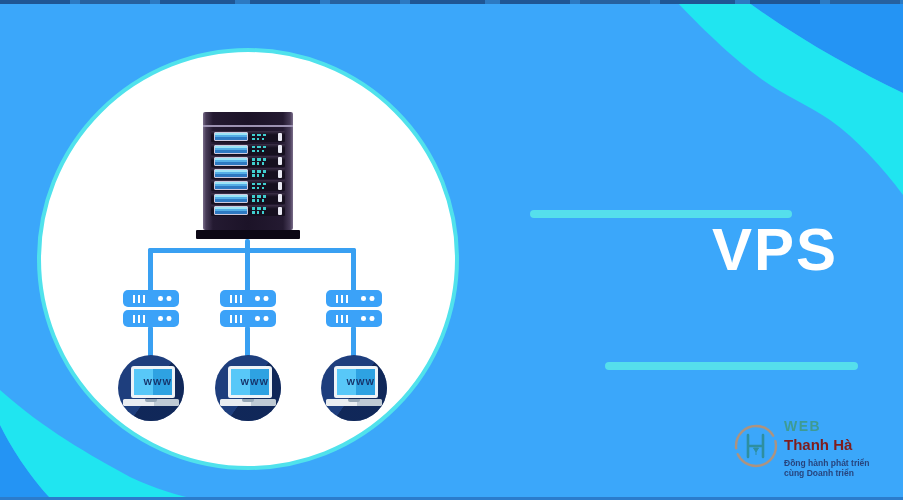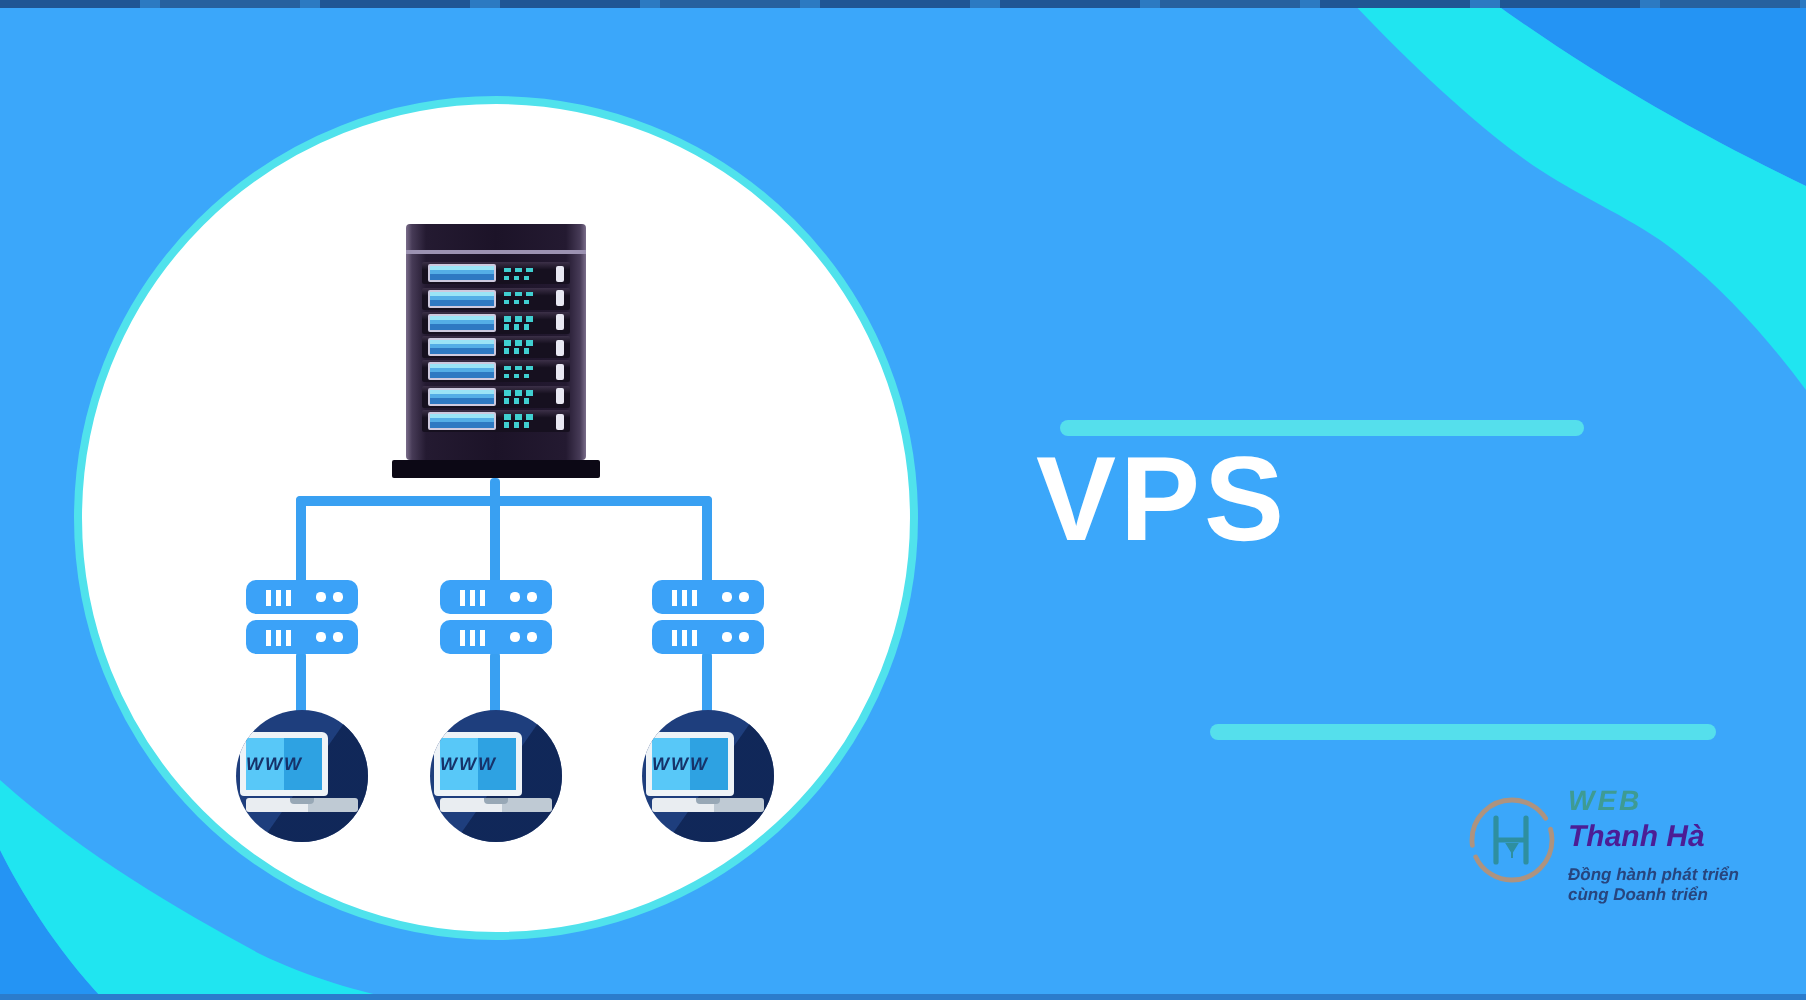--- a/index.html
+++ b/index.html
@@ -75,55 +75,54 @@
   .client-circle{
     position:absolute;width:66px;height:66px;border-radius:50%;
     background:#1E3E7D;overflow:hidden;z-index:6;
   }
   .client-shadow{
     position:absolute;inset:0;
     background:linear-gradient(125deg,transparent 52%,rgba(13,34,80,.8) 52.5%);
   }
   .laptop{position:absolute;left:0;top:0;width:66px;height:66px;}
   .laptop-screen{
-    position:absolute;left:2px;top:11px;width:38px;height:26px;
+    position:absolute;left:13px;top:11px;width:38px;height:26px;
     border:3px solid #eef3f7;border-radius:3px 3px 2px 2px;
     background:linear-gradient(90deg,#58C8F8 0 50%,#2EA2E2 50% 100%);
-    text-align:left;
-    font-style:italic;
+    text-align:right;
   }
   .laptop-screen span{
     font-size:9px;font-weight:bold;color:#16336a;letter-spacing:1px;line-height:26px;
   }
   .laptop-base{
     position:absolute;left:5px;top:44px;width:56px;height:7px;border-radius:1.5px;
     background:linear-gradient(90deg,#e9edf1 0 55%,#bfcad4 55% 100%);
   }
   .laptop-base::after{
     content:"";position:absolute;left:22px;top:0;width:12px;height:3px;
     background:#98a8b6;border-radius:0 0 2px 2px;
   }
 
   
   .rule{position:absolute;height:8px;border-radius:4px;background:#55DFEC;z-index:4;}
   .rule-top{left:530px;top:210px;width:262px;}
   .rule-bottom{left:605px;top:362px;width:253px;}
   .title-line{
-    position:absolute;color:#fff;font-weight:bold;text-align:left;z-index:4;
+    position:absolute;color:#fff;font-weight:bold;text-align:right;z-index:4;
     font-size:60px;line-height:56px;letter-spacing:2px;
   }
   .title-line1{left:518px;top:222px;width:320px;}
   .title-line2{left:516px;top:291px;width:324px;}
 
   
-  .logo{position:absolute;left:728px;top:386px;width:170px;height:70px;z-index:4;font-style:italic;}
+  .logo{position:absolute;left:728px;top:412px;width:170px;height:70px;z-index:4;}
   .logo-mark{position:absolute;left:4px;top:10px;}
   .logo-text{position:absolute;left:56px;top:0;}
   .logo-web{font-size:14px;font-weight:bold;letter-spacing:1.5px;color:#3E9B93;margin-top:6px;}
-  .logo-thanhha{font-size:15px;font-weight:bold;color:#4c1d95;margin-top:2px;}
+  .logo-thanhha{font-size:15px;font-weight:bold;color:#7f1d1d;margin-top:2px;}
   .logo-tagline{font-size:8.5px;line-height:10px;color:#27457E;font-weight:bold;}
   .logo-tagline.first{margin-top:5px;}
 </style>
 </head>
 <body>
 
 <div class="canvas">
 
   <div class="edge-strip top"></div>
   <div class="edge-strip bottom"></div>

